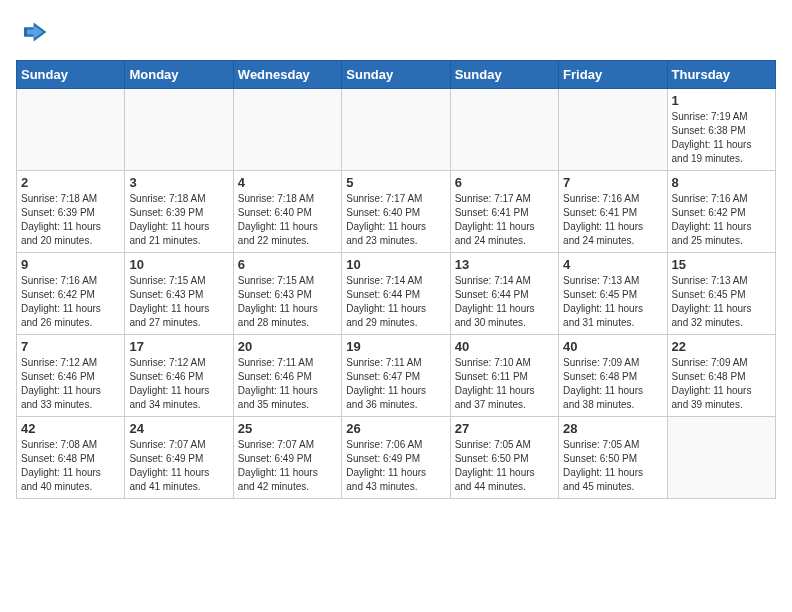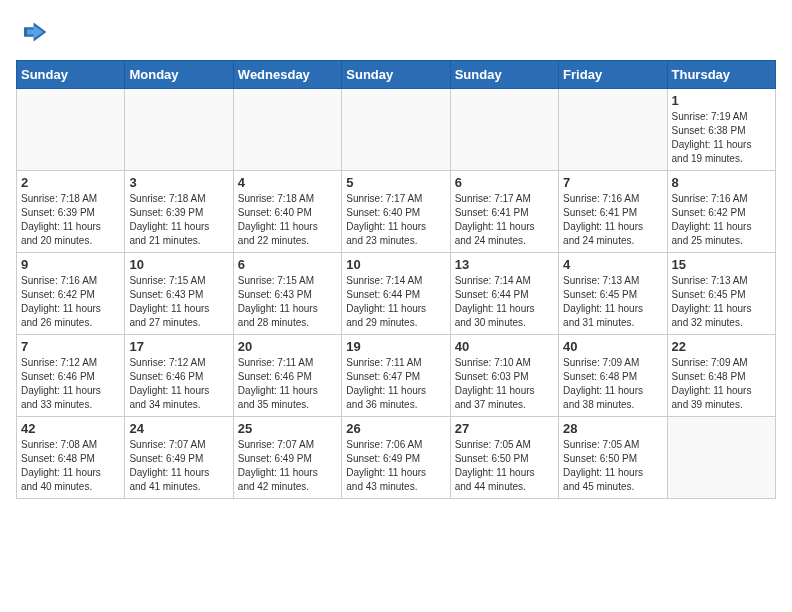--- a/index.html
+++ b/index.html
@@ -266,21 +266,21 @@
         <td>
           <span class="day-num">19</span>
           <div class="day-info" style="white-space: pre-line;">Sunrise: 7:11 AM
 Sunset: 6:47 PM
 Daylight: 11 hours
 and 36 minutes.</div>
         </td>
         <td>
           <span class="day-num">40</span>
           <div class="day-info" style="white-space: pre-line;">Sunrise: 7:10 AM
-Sunset: 6:03 PM
+Sunset: 6:11 PM
 Daylight: 11 hours
 and 37 minutes.</div>
         </td>
         <td>
           <span class="day-num">40</span>
           <div class="day-info" style="white-space: pre-line;">Sunrise: 7:09 AM
 Sunset: 6:48 PM
 Daylight: 11 hours
 and 38 minutes.</div>
         </td>

